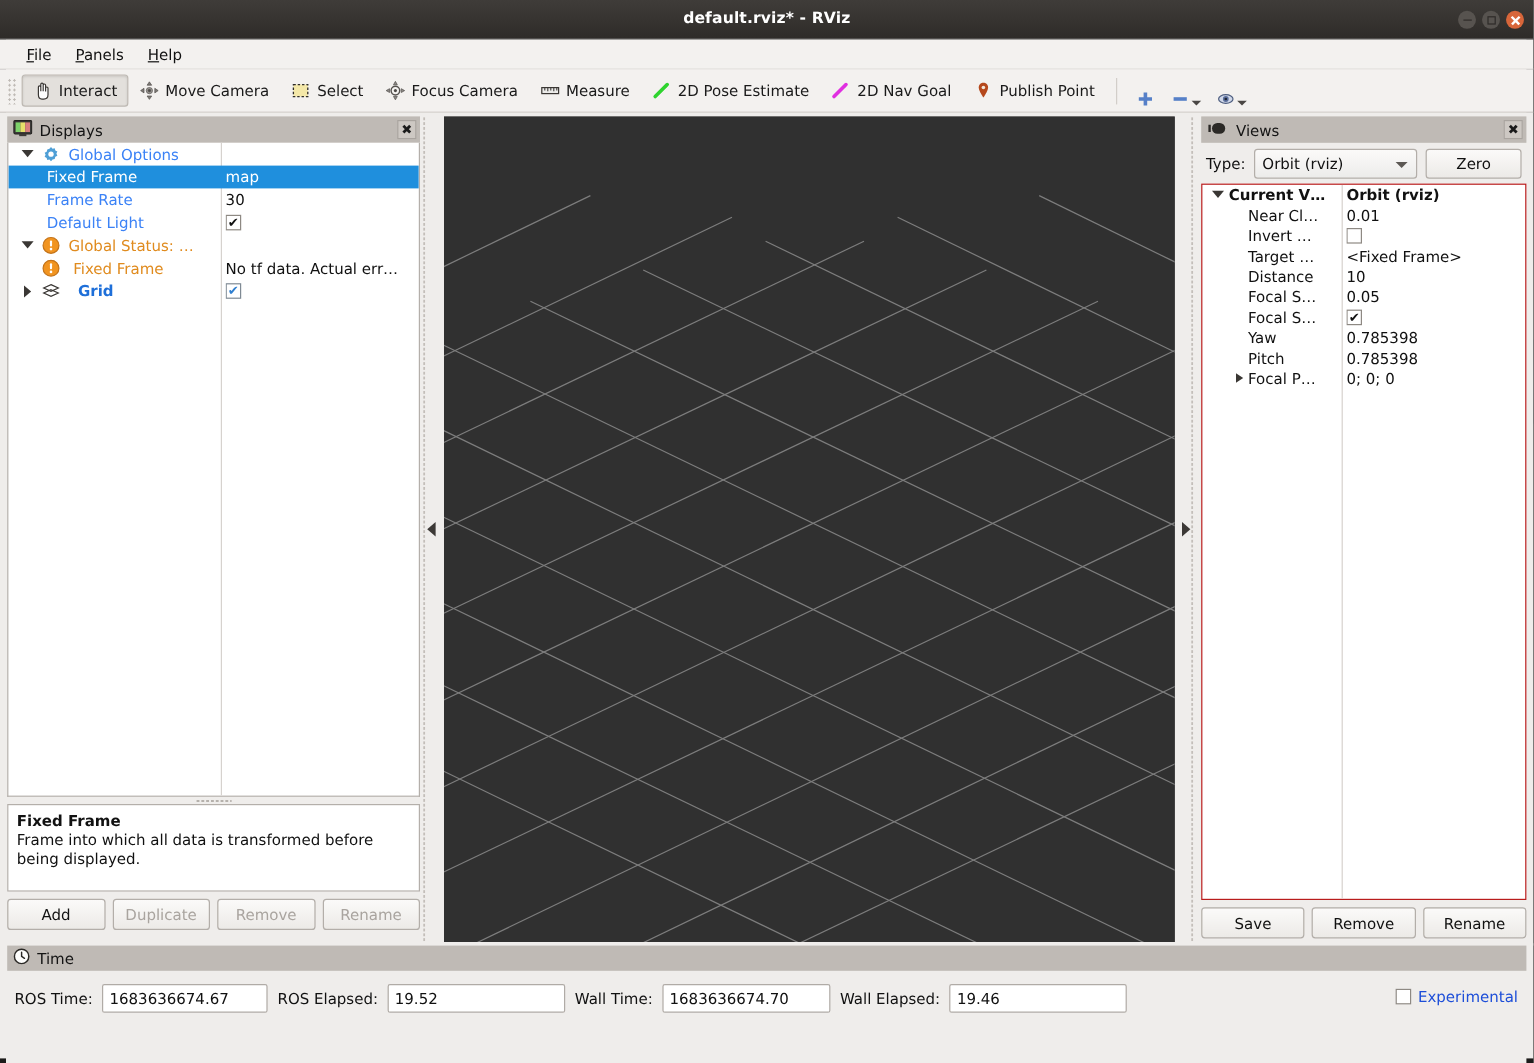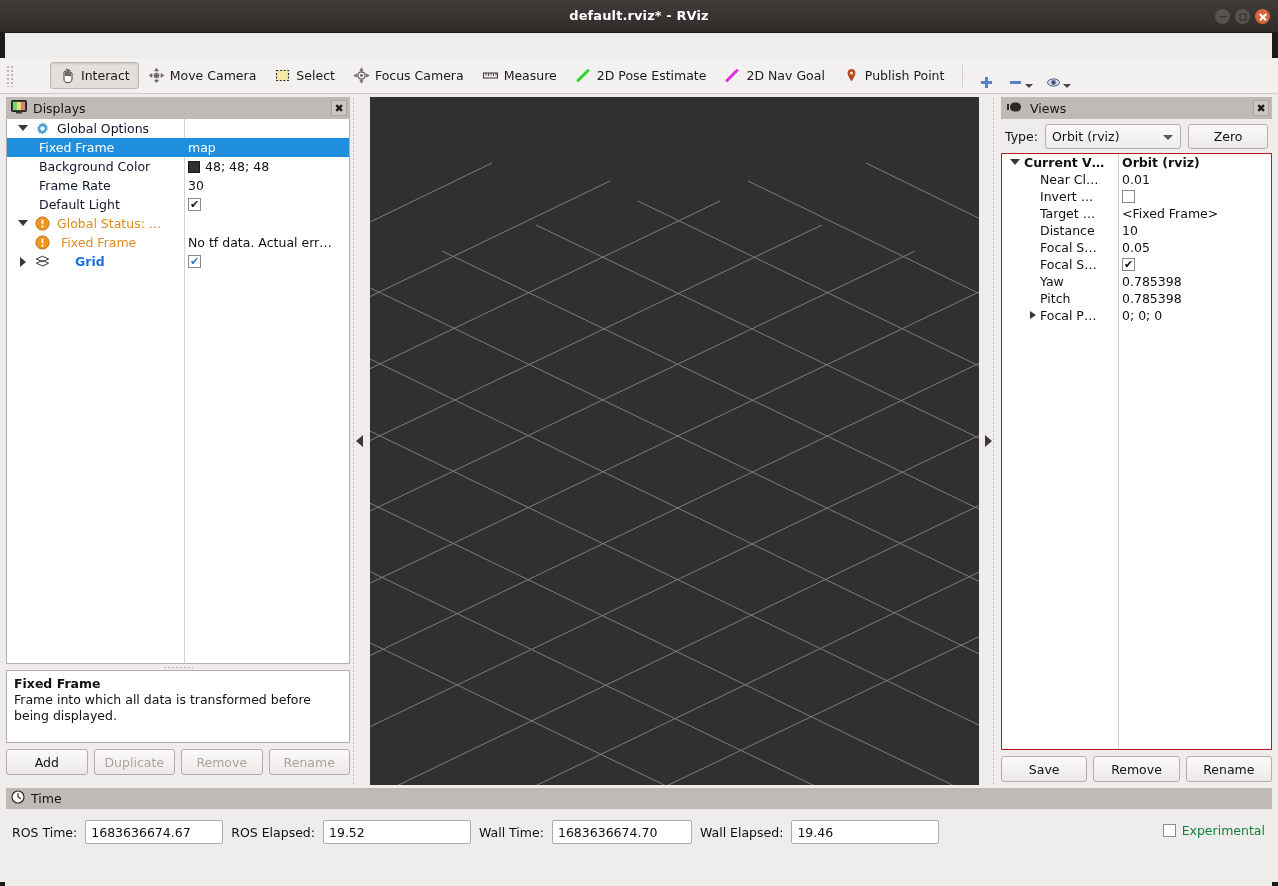--- a/index.html
+++ b/index.html
@@ -100,21 +100,20 @@
     border: 1px solid transparent;
     border-radius: 3px;
     cursor: default;
     white-space: nowrap;
     font-size: 12.5px;
   }
   .tb-btn.active {
     background: #e3e0dc;
     border: 1px solid #bdb8b2;
     box-shadow: inset 0 1px 2px rgba(0,0,0,.12);
-    margin-left: 32px;
   }
   .tb-sep {
     width: 1px; height: 22px; background: #d2cec9;
     margin: 0 9px;
   }
   .tb-icon { width: 17px; height: 17px; display: inline-block; position: relative; flex: 0 0 17px; }
   .tb-icon svg { display: block; }
   .tb-arrowbtn {
     display: flex; align-items: flex-end; gap: 1px;
     height: 30px; padding: 0 6px; cursor: default;
@@ -178,21 +177,21 @@
     display: flex; align-items: center;
     cursor: default;
     white-space: nowrap;
   }
   .tree-row.sel { background: #1f8fdd; }
   .tree-row.sel .tr-label, .tree-row.sel .tr-value { color: #ffffff; }
   .tr-label {
     position: absolute; left: 0; top: 0;
     width: 177px; height: 19px;
     display: flex; align-items: center;
-    font-size: 12.5px; color: #0f172a;
+    font-size: 12.5px; color: #3b82f6;
     overflow: hidden;
   }
   .tr-value {
     position: absolute; left: 181px; top: 0;
     right: 2px; height: 19px;
     display: flex; align-items: center; gap: 5px;
     font-size: 12.5px; color: #111;
     overflow: hidden;
   }
   .tr-label.lvl0 { padding-left: 10px; }
@@ -438,21 +437,21 @@
     display: flex; align-items: center;
     font-family: inherit;
   }
   .fld.t1 { width: 138px; }
   .fld.t2 { width: 148px; }
   .fld.t3 { width: 140px; }
   .fld.t4 { width: 148px; }
   .experimental {
     position: absolute; right: 13px; top: 37px;
     display: flex; align-items: center; gap: 6px;
-    font-size: 12.5px; color: #15803d;
+    font-size: 12.5px; color: #1d4ed8;
   }
   .exp-box {
     width: 13px; height: 13px;
     border: 1px solid #8e8983;
     background: #fff;
   }
 
   
   .edge-left {
     position: absolute; left: 0; top: 33px; width: 5px; height: 853px;
@@ -487,20 +486,25 @@
           <i></i>
         </div>
     </div>
   </div>
 
   <div class="edge-left"></div>
   <div class="edge-right">
       <div class="glow"></div>
     </div>
 
+  <div class="menubar">
+    <div class="menu-item"><u>F</u>ile</div>
+    <div class="menu-item"><u>P</u>anels</div>
+    <div class="menu-item"><u>H</u>elp</div>
+  </div>
 
   <div class="toolbar">
     <div class="tb-grip"></div>
 
     <div class="tb-btn active">
       <span class="tb-icon">
         <svg width="17" height="17" viewBox="0 0 17 17">
           <path d="M5 11V5.5a1 1 0 0 1 2 0V9V3.2a1 1 0 0 1 2 0V9V4a1 1 0 0 1 2 0v5.2V6.5a1 1 0 0 1 2 0V12c0 2.2-1.6 3.6-3.6 3.6H8C6 15.6 5 14 5 12z" fill="#fdfdfd" stroke="#3a3734" stroke-width="1"></path>
         </svg>
       </span>
@@ -647,27 +651,20 @@
             <span style="margin-left:22px;">Global Options</span>
           </span>
           <span class="tr-value"></span>
         </div>
 
         <div class="tree-row sel">
           <span class="tr-label lvl1">Fixed Frame</span>
           <span class="tr-value">map</span>
         </div>
 
-        <div class="tree-row">
-          <span class="tr-label lvl1">Background Color</span>
-          <span class="tr-value">
-            <span class="swatch-dark"></span>
-            <span>48; 48; 48</span>
-          </span>
-        </div>
 
         <div class="tree-row">
           <span class="tr-label lvl1">Frame Rate</span>
           <span class="tr-value">30</span>
         </div>
 
         <div class="tree-row">
           <span class="tr-label lvl1">Default Light</span>
           <span class="tr-value">
             <span class="cbx">✔</span>
@@ -707,21 +704,21 @@
           <span class="twisty closed"></span>
           <span class="tr-label lvl0 blue" style="padding-left:28px;">
             <span class="rowicon" style="position:absolute;left:28px;top:3px;">
               <svg width="15" height="13" viewBox="0 0 15 13">
                 <g fill="none" stroke="#3a3734" stroke-width="1">
                   <path d="M7.5 1.2 13.6 4 7.5 6.8 1.4 4z"></path>
                   <path d="M7.5 5.4 13.6 8.2 7.5 11 1.4 8.2z"></path>
                 </g>
               </svg>
             </span>
-            <span style="margin-left:40px;">Grid</span>
+            <span style="margin-left:30px;">Grid</span>
           </span>
           <span class="tr-value">
             <span class="cbx blue">✔</span>
           </span>
         </div>
       </div>
 
       <div class="splitter-h">
         <div class="splitter-dots"></div>
       </div>

